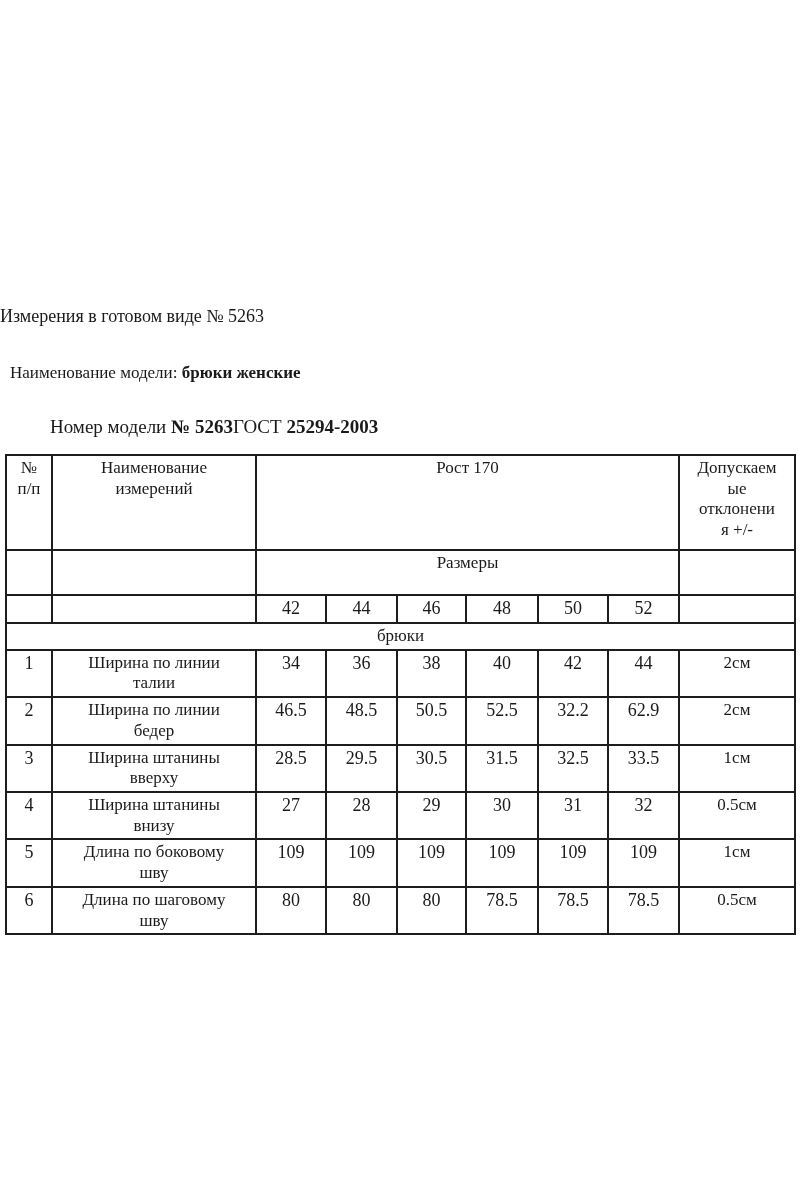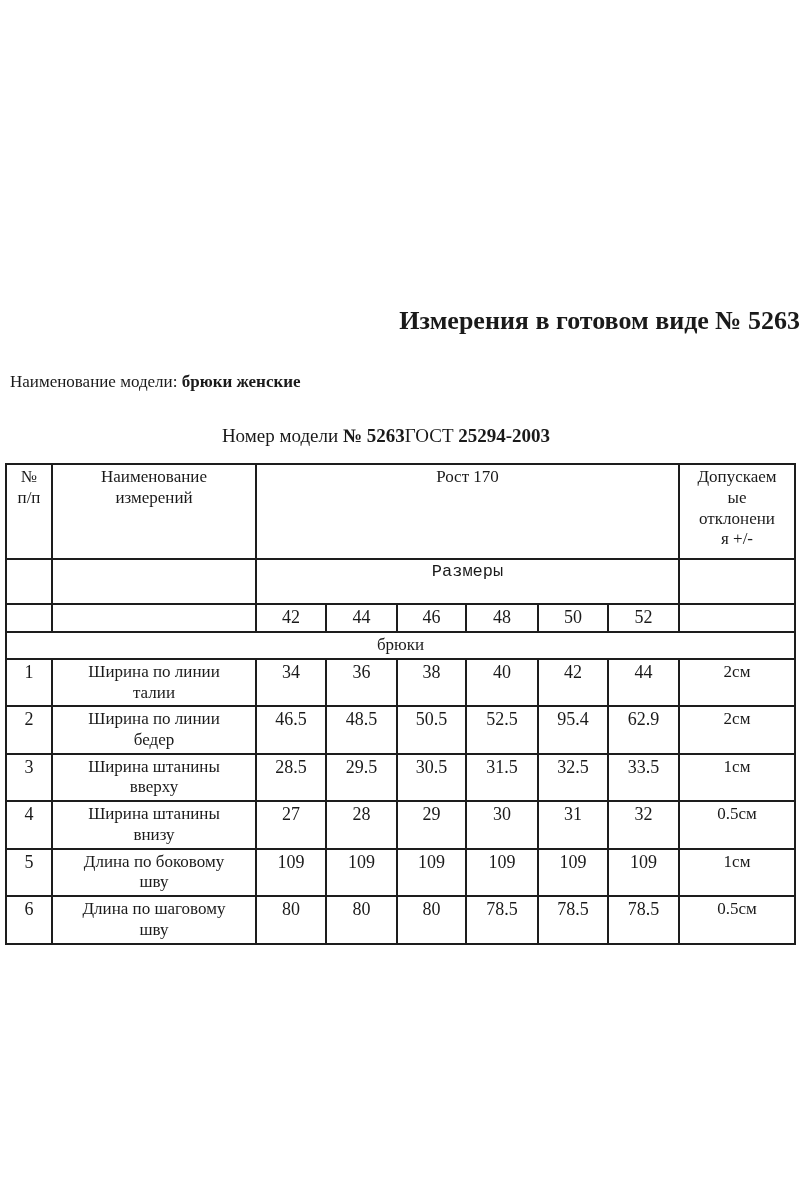--- a/index.html
+++ b/index.html
@@ -9,37 +9,38 @@
     height: 1200px;
     background: #ffffff;
     font-family: "Liberation Serif", "DejaVu Serif", serif;
     color: #1a1a1a;
     -webkit-font-smoothing: antialiased;
   }
   .doc { width: 800px; }
 
   .title {
     margin: 306px 0 0 0;
-    text-align: right;
-    font-size: 26px;
-    font-weight: bold;
+    text-align: left;
+    font-size: 18px;
+    font-weight: normal;
     line-height: 1.15;
   }
 
   .model-line {
     margin: 36px 0 0 10px;
     font-size: 17px;
     line-height: 1.2;
   }
   .number-line {
     margin: 33px 0 0 0;
     font-size: 19px;
     line-height: 1.2;
     display: flex;
-    justify-content: center;
+    justify-content: flex-start;
+    padding-left: 40px;
   }
   .number-line .left  { margin-left: 10px; }
   .number-line .right { margin-right: 38px; }
   .b { font-weight: bold; }
 
   table.meas {
     margin: 15px 0 0 5px;
     width: 789px;
     border-collapse: collapse;
     table-layout: fixed;
@@ -49,21 +50,21 @@
     border: 2px solid #1d1d1d;
     text-align: center;
     vertical-align: top;
     padding: 2px 3px;
     line-height: 1.22;
     overflow: hidden;
   }
   .pre { white-space: pre-line; }
 
   tr.row-header1 td { height: 95px; }
-  tr.row-sizes-label td { height: 45px; font-family: Liberation Mono, monospace; }
+  tr.row-sizes-label td { height: 45px; }
   tr.row-sizes td { height: 25px; font-size: 18px; }
   tr.row-group td { height: 24px; margin-top: 28px; }
   tr.data-row td { height: 43px; }
   td.val { font-size: 18px; }
   td.num { font-size: 18px; }
 
   .spacer-bottom { height: 300px; }
 </style>
 </head>
 <body>
@@ -137,21 +138,21 @@
         <td>2см</td>
       </tr>
       <tr class="data-row">
         <td class="num">2</td>
         <td class="pre">Ширина по линии
 бедер</td>
         <td class="val">46.5</td>
         <td class="val">48.5</td>
         <td class="val">50.5</td>
         <td class="val">52.5</td>
-        <td class="val">95.4</td>
+        <td class="val">32.2</td>
         <td class="val">62.9</td>
         <td>2см</td>
       </tr>
       <tr class="data-row">
         <td class="num">3</td>
         <td class="pre">Ширина штанины
 вверху</td>
         <td class="val">28.5</td>
         <td class="val">29.5</td>
         <td class="val">30.5</td>

